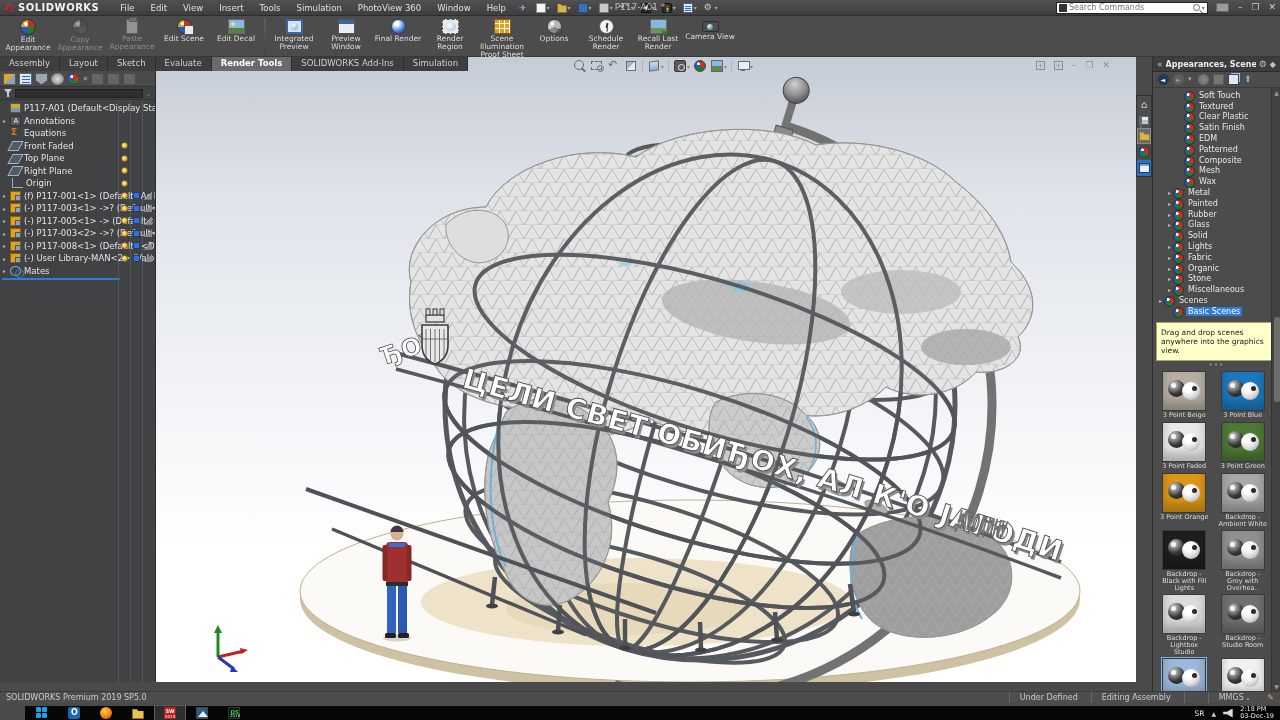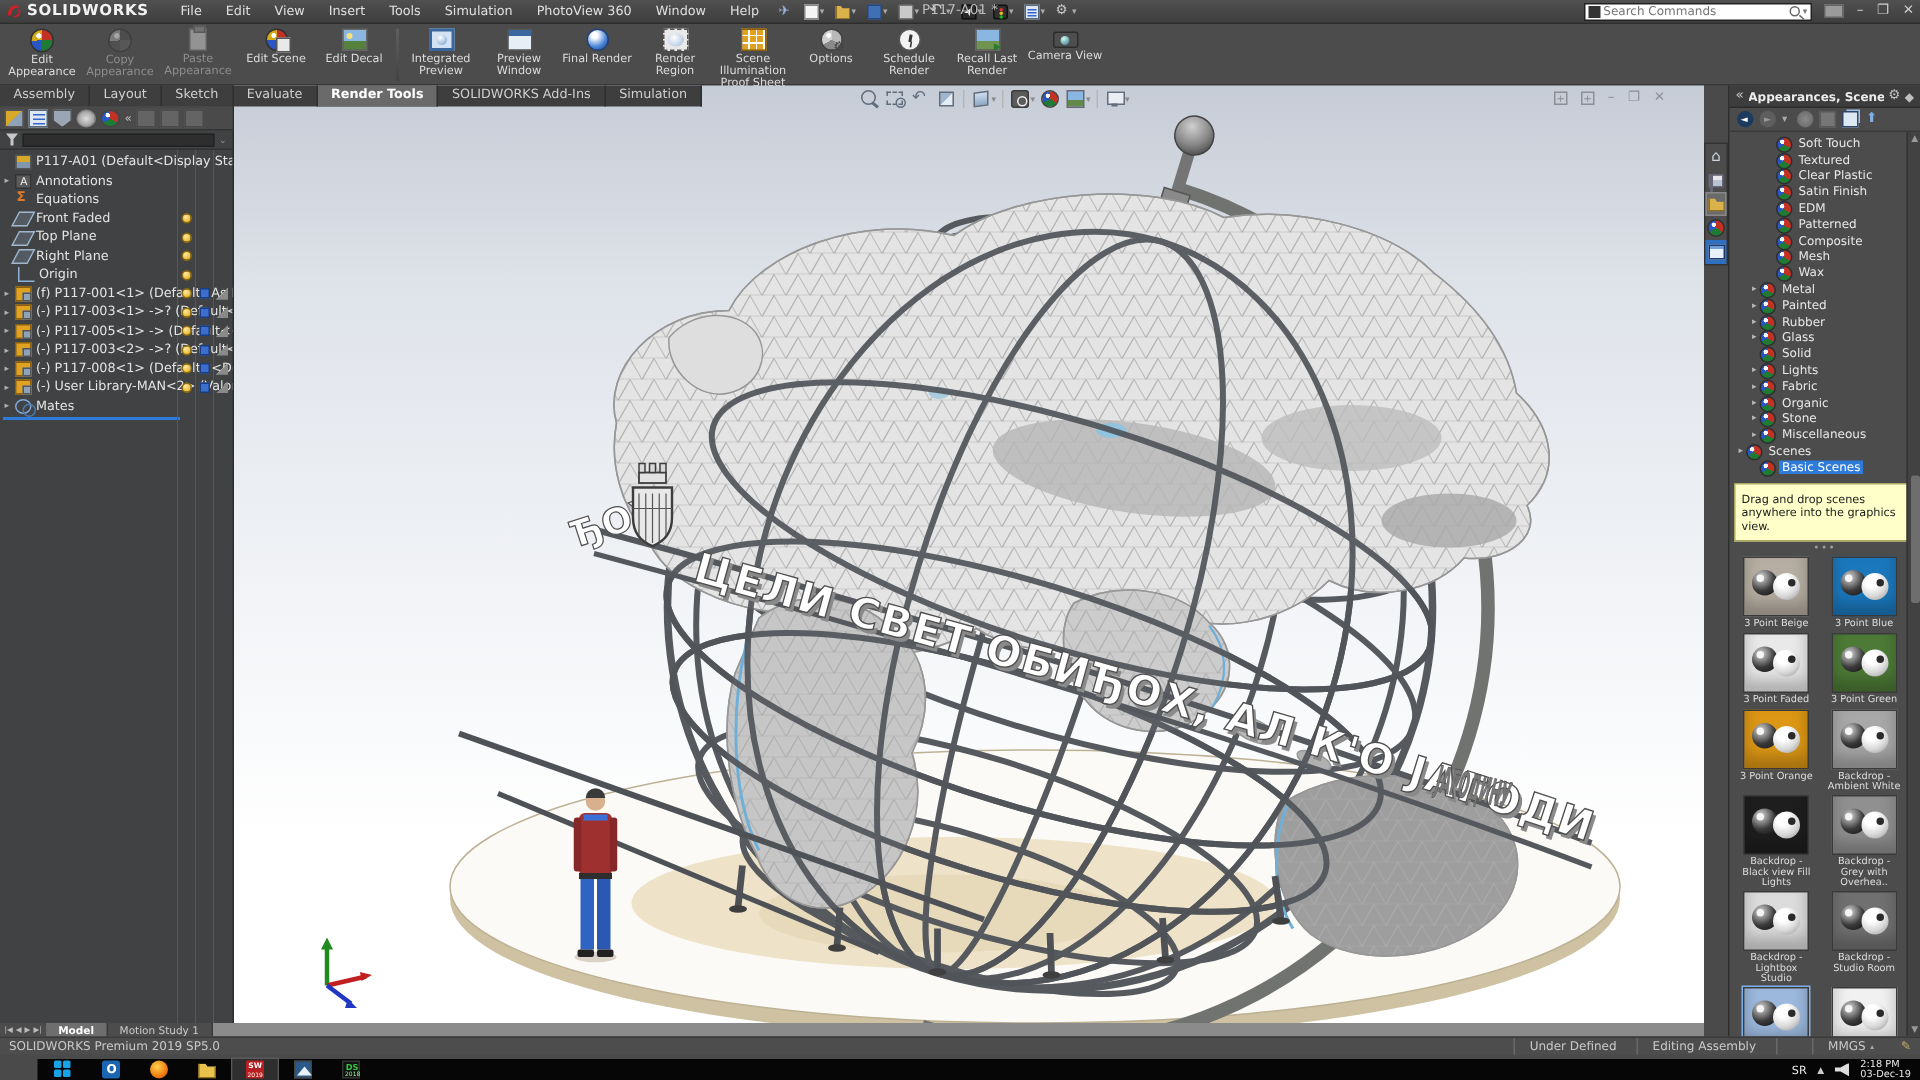--- a/index.html
+++ b/index.html
@@ -1092,21 +1092,21 @@
               <span class="b2"></span>
             </div>
             <div class="scene-lbl">Backdrop - Ambient White</div>
           </div>
 
           <div class="scene-cell">
             <div class="thumb" style="background: rgb(30, 30, 30);">
               <span class="b1"></span>
               <span class="b2"></span>
             </div>
-            <div class="scene-lbl">Backdrop - Black view Fill Lights</div>
+            <div class="scene-lbl">Backdrop - Black with Fill Lights</div>
           </div>
 
           <div class="scene-cell">
             <div class="thumb" style="background: rgb(144, 144, 144);">
               <span class="b1"></span>
               <span class="b2"></span>
             </div>
             <div class="scene-lbl">Backdrop - Grey with Overhea..</div>
           </div>
 
@@ -1142,34 +1142,20 @@
 
           </div>
         </div>
       <div class="tp-scroll">
         <span class="sa" style="top:1px;">▲</span>
         <span class="thumbbar"></span>
         <span class="sa" style="bottom:1px;">▼</span>
       </div>
     </div>
 
-    <div class="bottom-tabs">
-      <div class="bt-nav">
-
-      <span>|◀</span>
-          <span>◀</span>
-          <span>▶</span>
-          <span>▶|</span>
-        </div>
-      <div style="display:flex;">
-
-      <span class="btab active">Model</span>
-          <span class="btab">Motion Study 1</span>
-        </div>
-    </div>
   </div>
 
   <div class="statusbar">
     <span>SOLIDWORKS Premium 2019 SP5.0</span>
     <div class="sb-right">
 
         <span class="sb-seg">
           <span>Under Defined</span>
           <span class="car"></span>
         </span>

